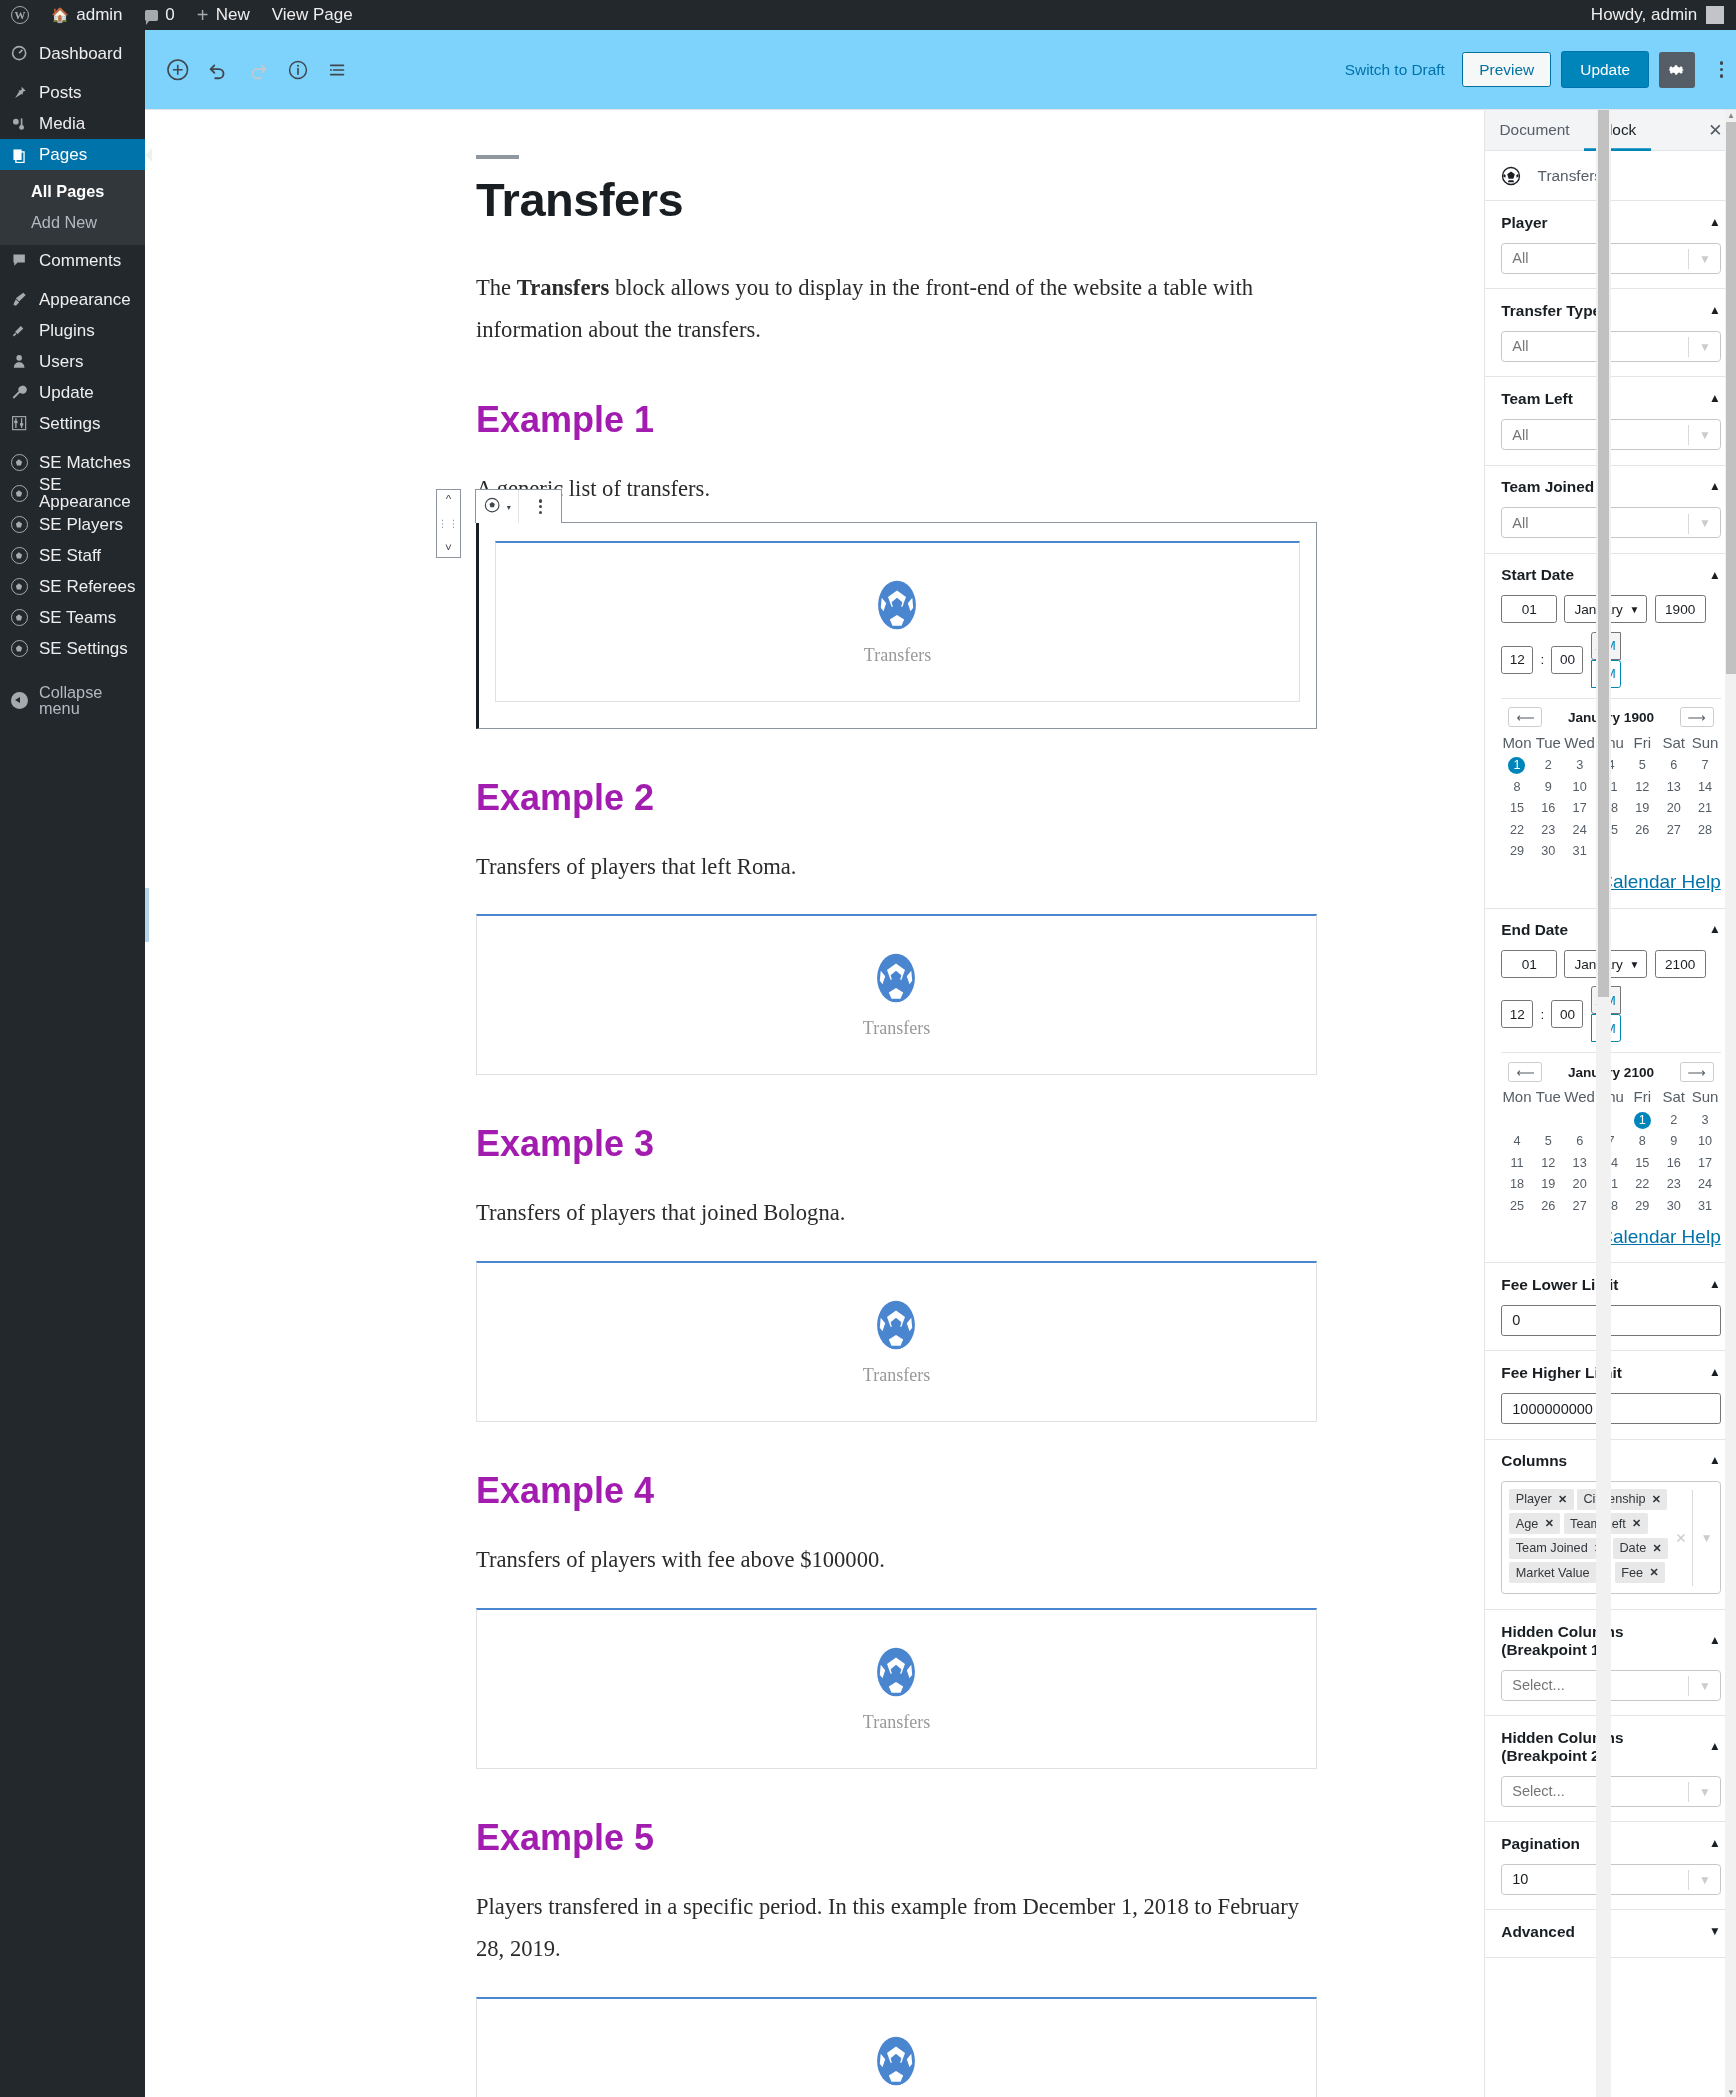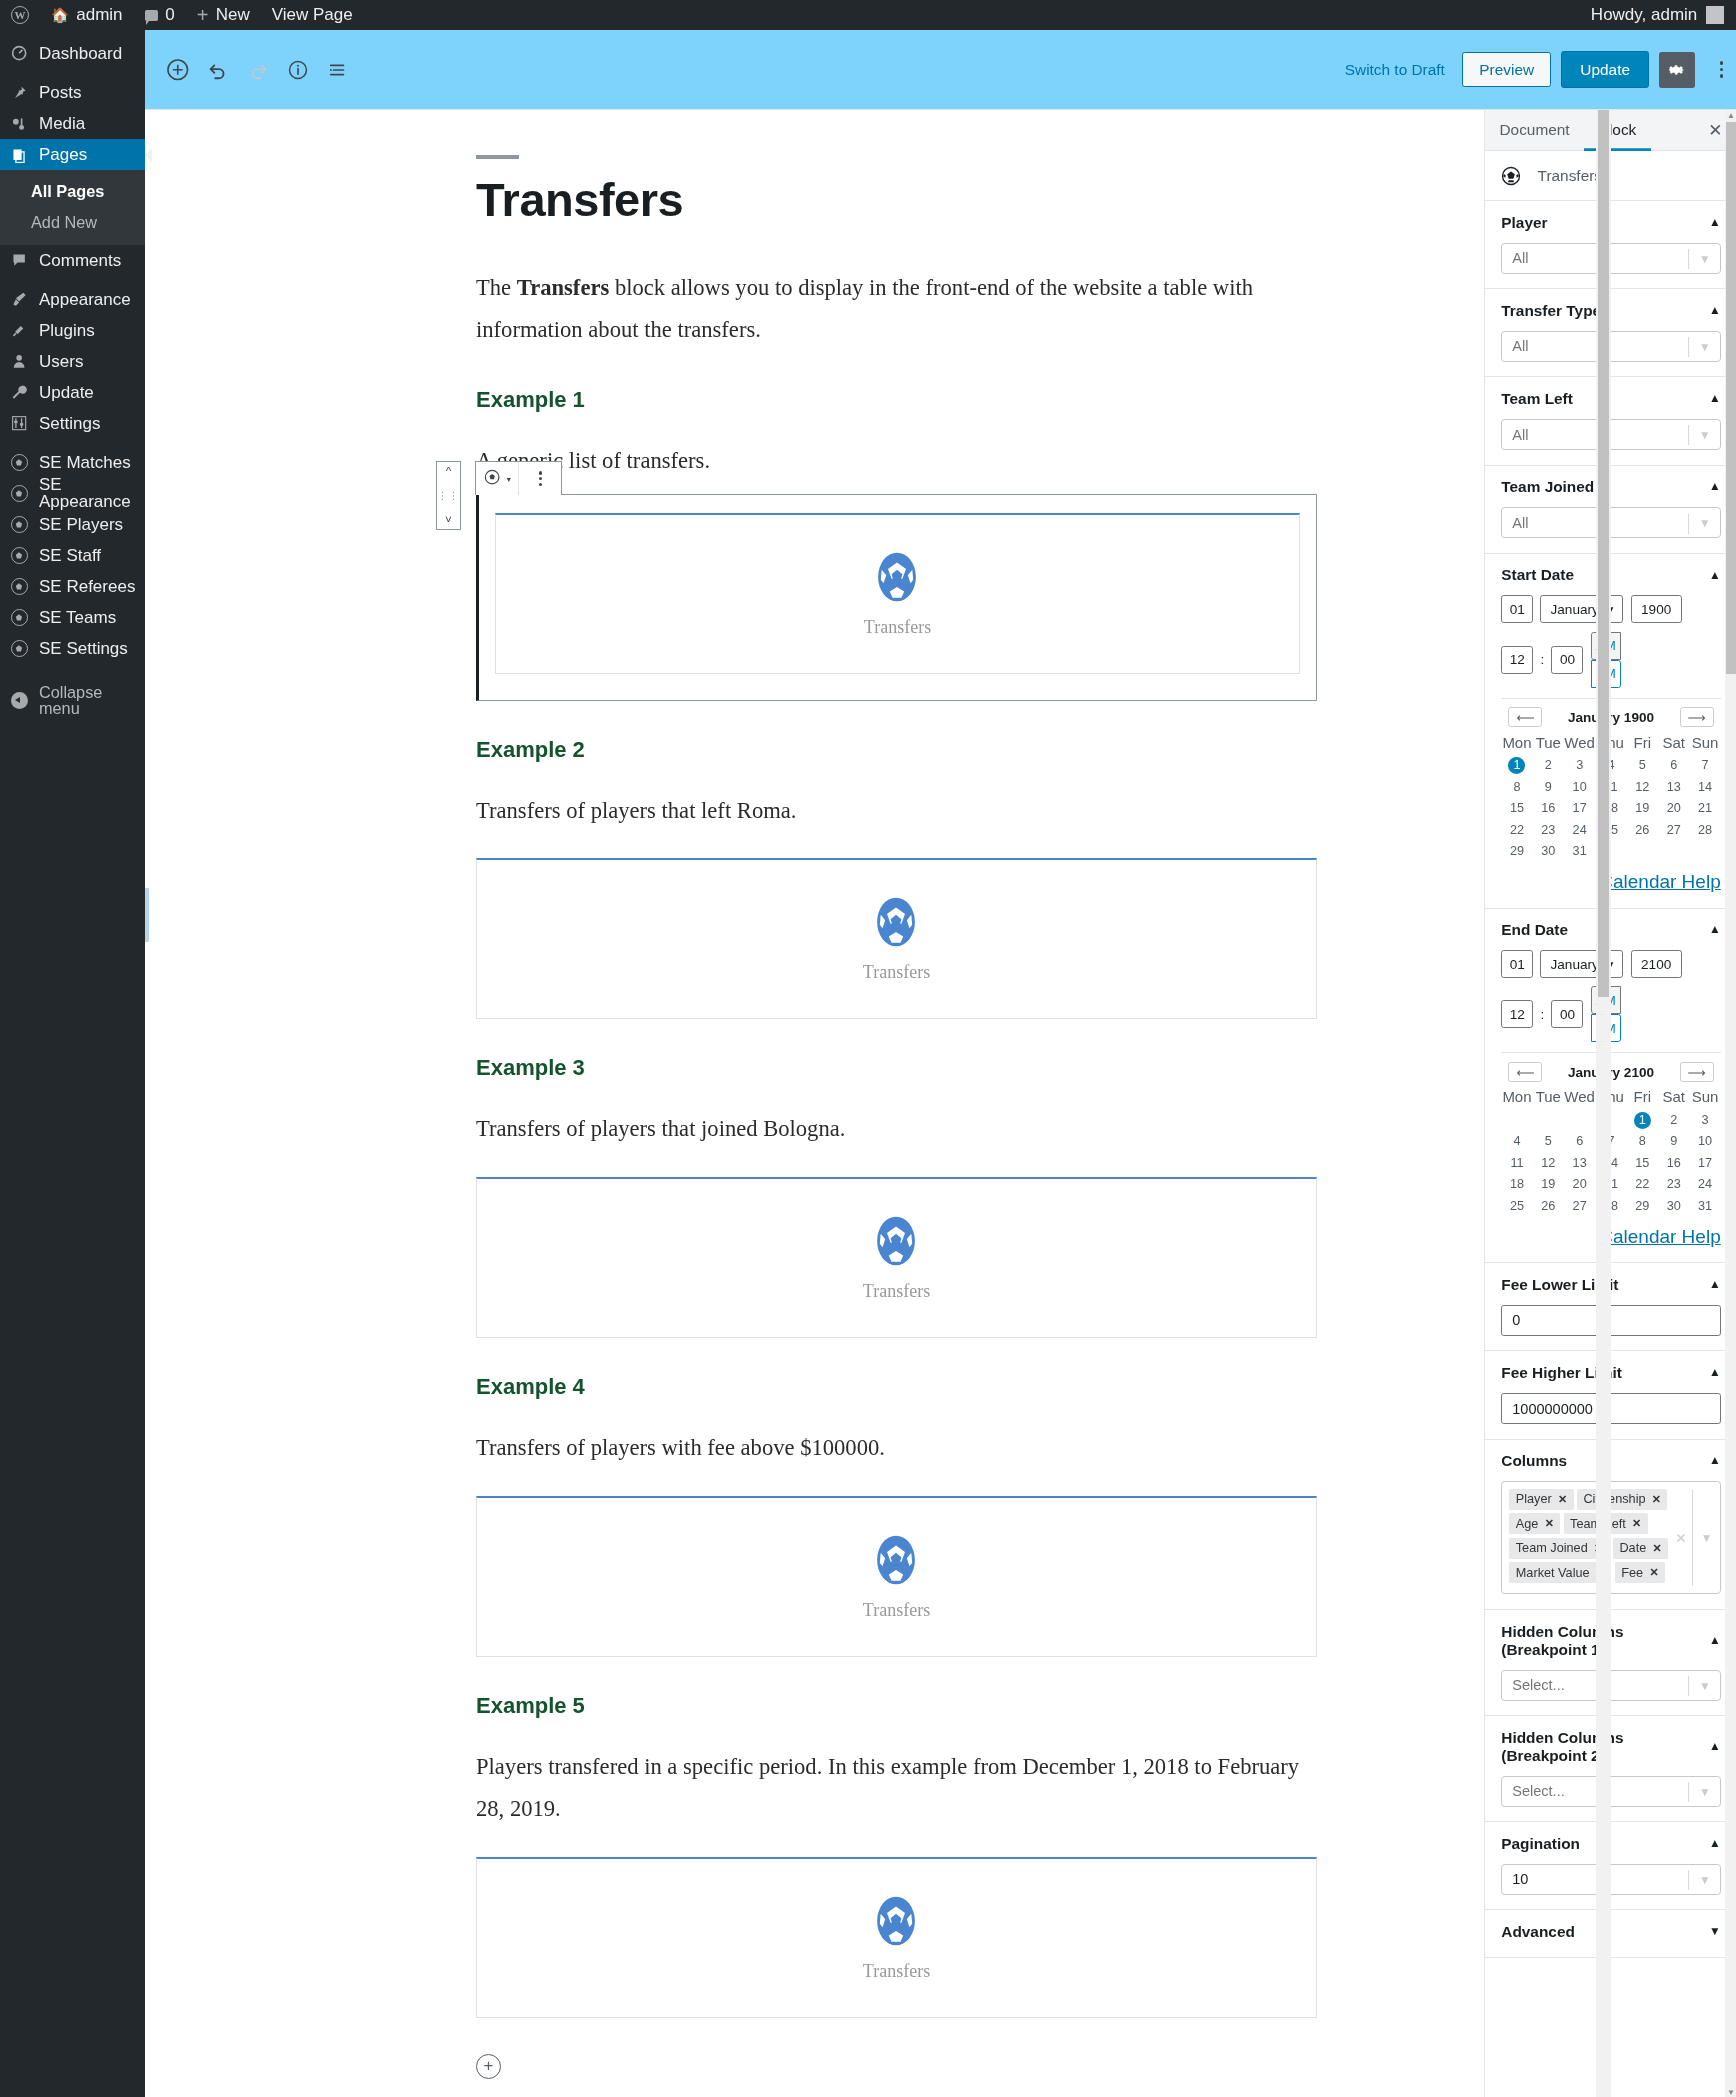--- a/index.html
+++ b/index.html
@@ -131,22 +131,22 @@
     font-family: "Liberation Sans", sans-serif;
     font-size: 47px; font-weight: bold; color: #191e23; letter-spacing: -0.5px;
     margin-bottom: 43px; line-height: 1.05;
   }
   .para {
     font-family: "Liberation Serif", serif; font-size: 22.6px;
     color: #2b2b2b; line-height: 1.85; margin-bottom: 27px;
   }
   .para b { font-weight: bold; }
   .h2 {
-    font-family: "Liberation Sans", sans-serif; font-size: 22px; font-weight: bold;
-    color: #14532d; margin: 36px 0 27px 0;
+    font-family: "Liberation Sans", sans-serif; font-size: 36px; font-weight: bold;
+    color: #a21caf; margin: 48px 0 27px 0;
   }
   .placeholder-block {
     border: 0.9px solid #e0e0e0; border-top: 2.7px solid #4a85d0;
     height: 161px; display: flex; flex-direction: column;
     align-items: center; justify-content: center; gap: 11px;
     background: #fff; margin-bottom: 9px;
   }
   .ball-big {
     width: 43px; height: 56px; position: relative;
   }
@@ -229,21 +229,21 @@
     font-size: 14.5px; color: #191e23; background: #fff;
   }
 
   
   .date-row { display: flex; gap: 7.2px; margin-bottom: 8.1px; align-items: center; }
   .dbox {
     border: 0.9px solid #757575; border-radius: 2.7px; height: 28px;
     display: flex; align-items: center; justify-content: center;
     font-size: 13.6px; color: #191e23; background: #fff;
   }
-  .d-day { width: 32px; }
+  .d-day { width: 56px; }
   .d-month { width: 83px; justify-content: space-between; padding: 0 7.2px 0 9px; }
   .d-year { width: 51px; }
   .d-hr, .d-min { width: 32px; }
   .colon { color: #191e23; font-size: 13.6px; }
   .ampm { display: flex; flex-direction: column; }
   .ampm .seg {
     border: 0.9px solid #757575; height: 28px; width: 30px;
     display: flex; align-items: center; justify-content: center;
     font-size: 13.6px; color: #0085ba; background: #f3f4f5;
   }

